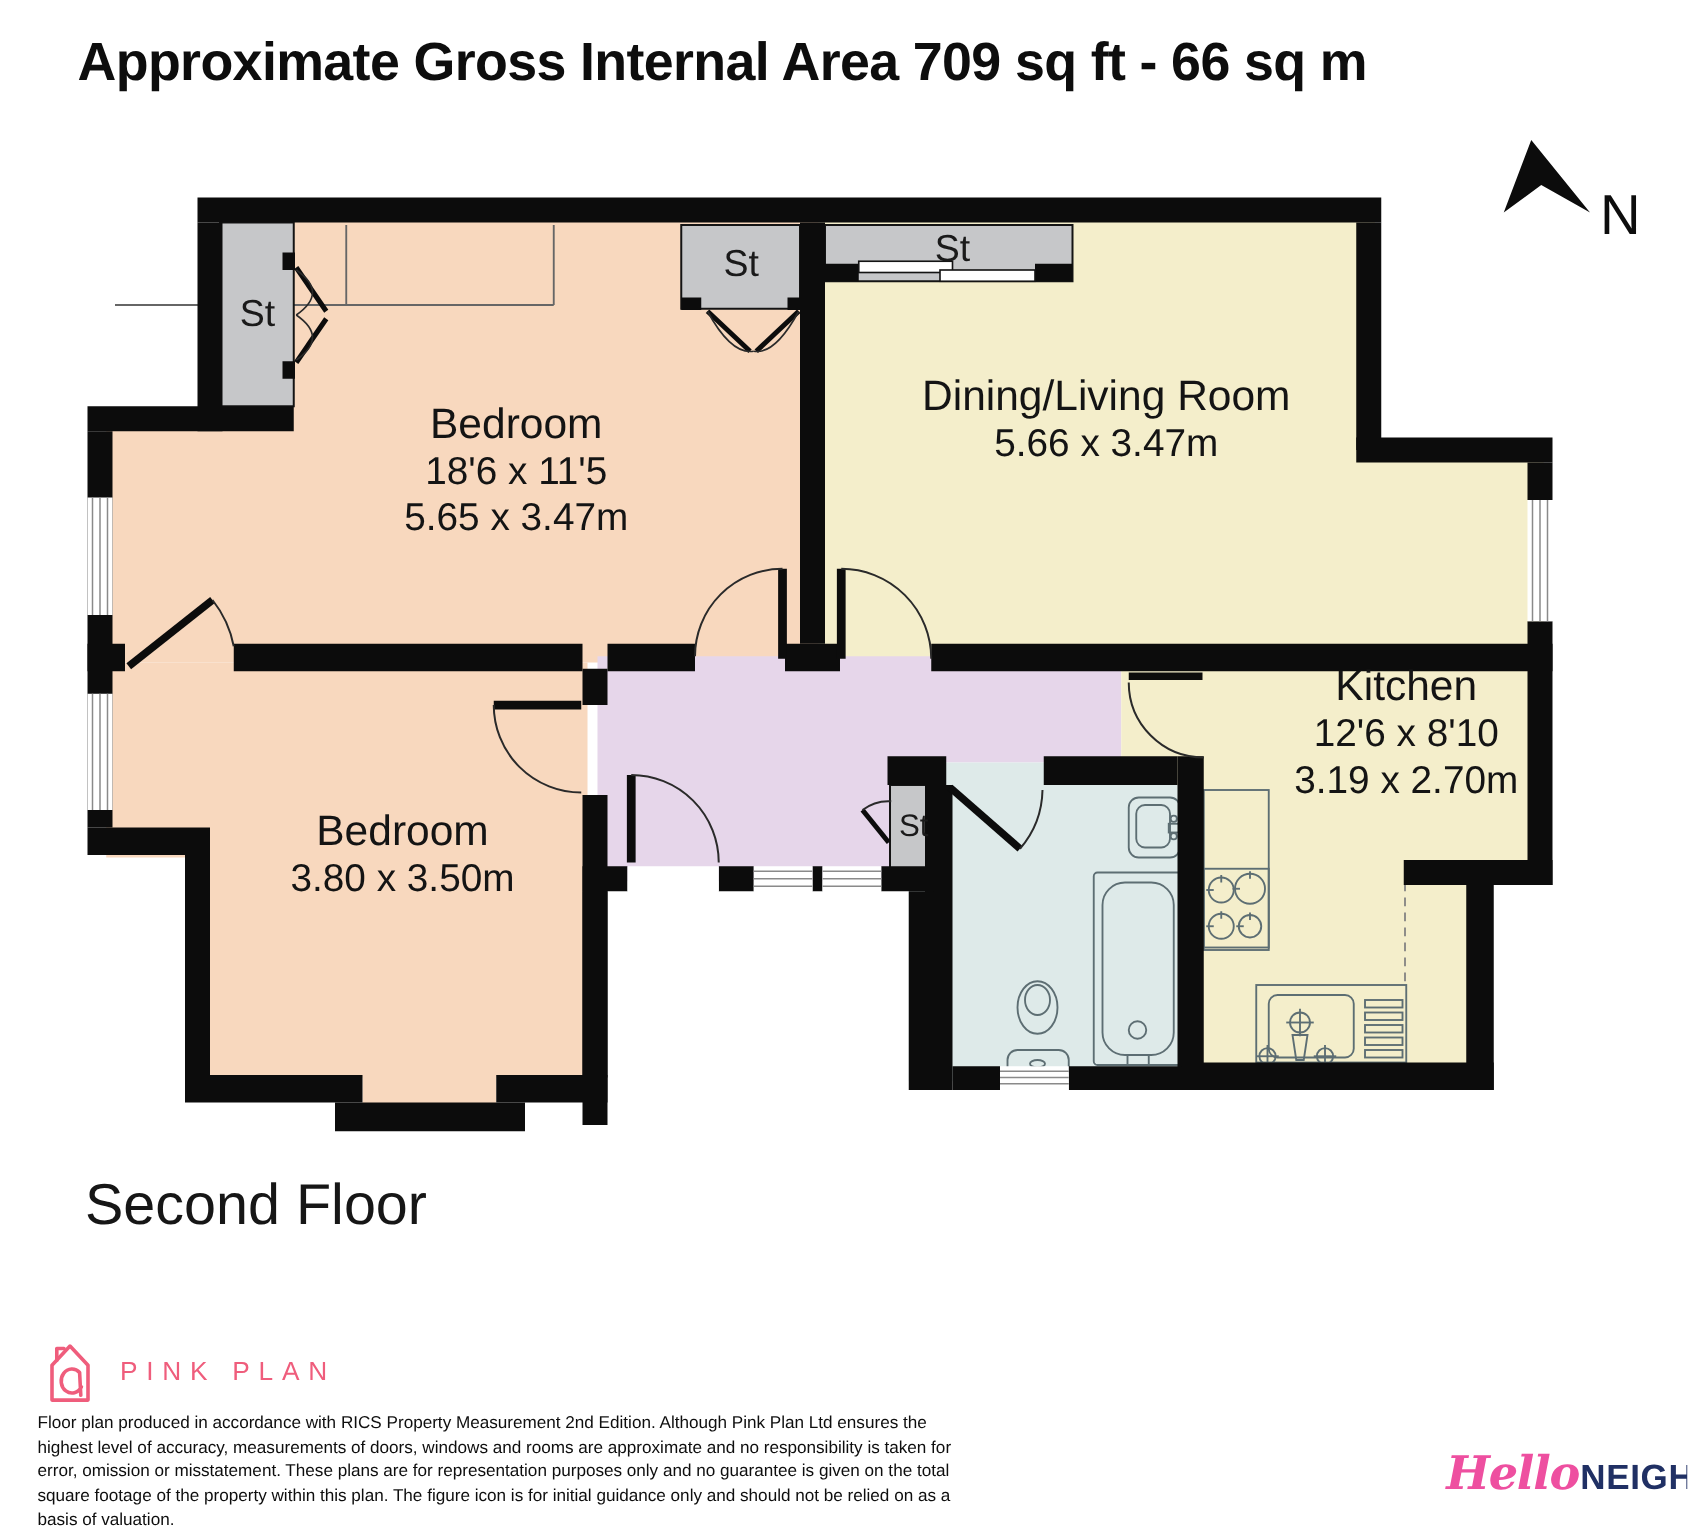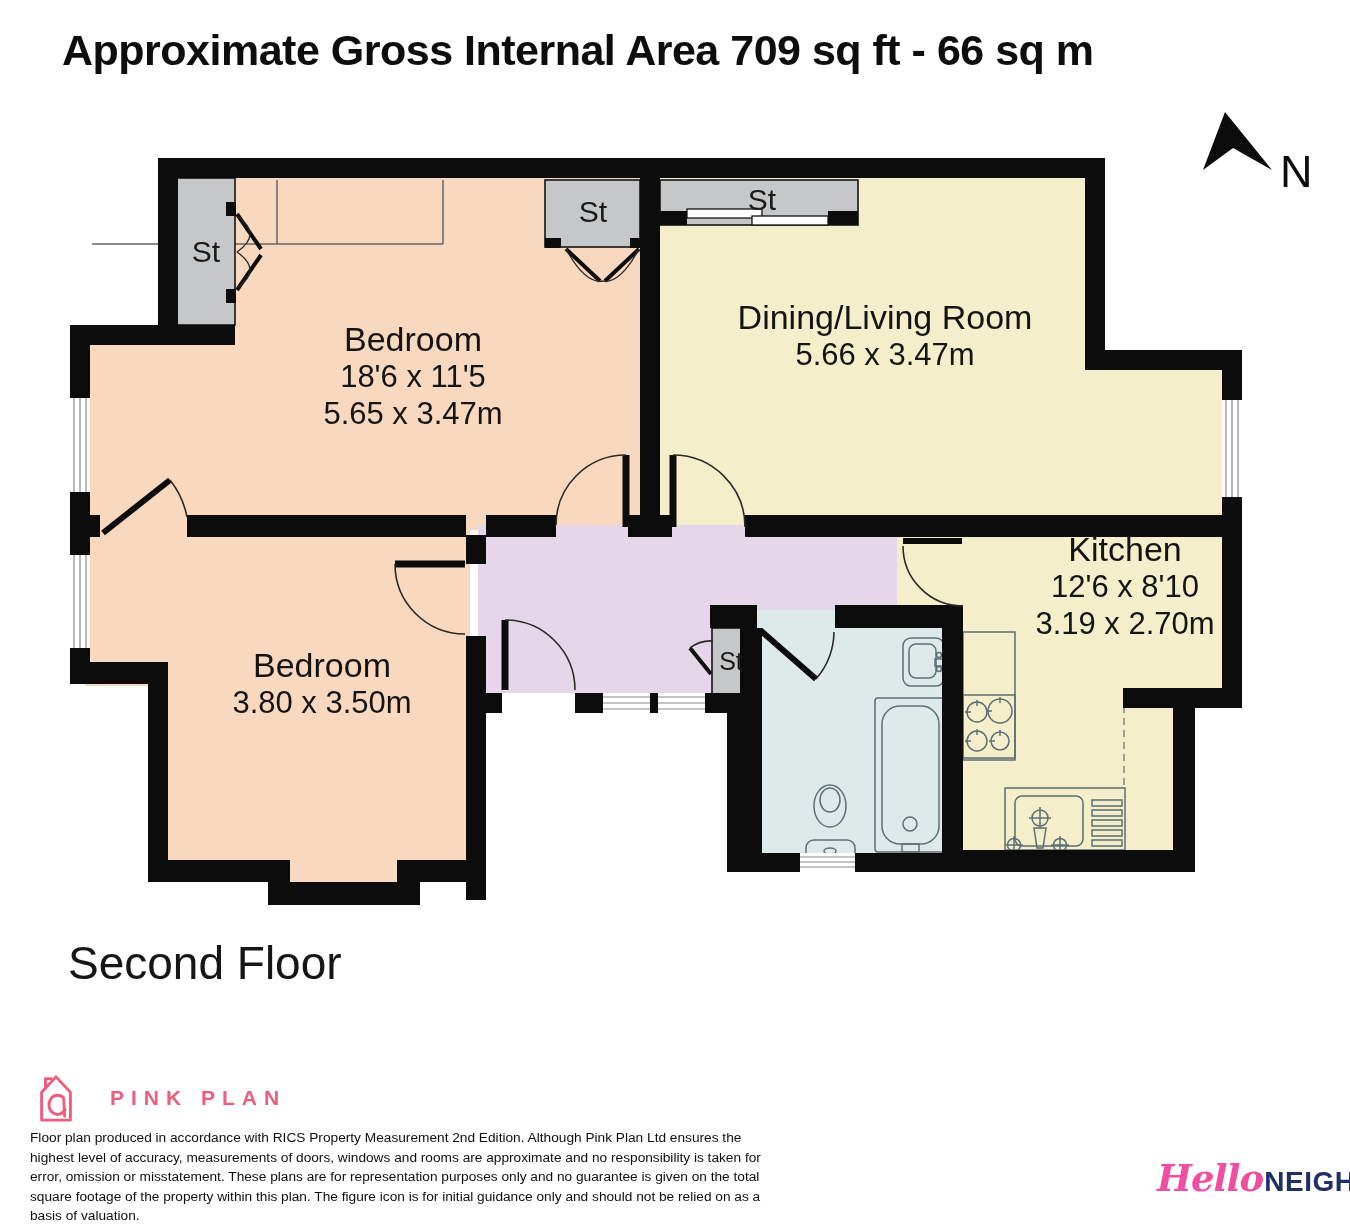--- a/index.html
+++ b/index.html
@@ -9,21 +9,21 @@
   .title{position:absolute;left:62px;top:26px;font-size:43px;font-weight:bold;color:#0d0d0d;
          letter-spacing:-0.5px;white-space:nowrap;}
   .floor-label{position:absolute;left:68px;top:936px;font-size:46px;font-weight:400;color:#161616;text-align:right;}
   .compass-n{position:absolute;left:1280px;top:146px;font-size:45px;color:#0d0d0d;}
   .room-label{position:absolute;transform:translateX(-50%);text-align:center;color:#141414;}
   .room-name{font-size:34px;line-height:38px;white-space:nowrap;}
   .room-dims{font-size:31px;line-height:37px;white-space:nowrap;}
   .st-label{position:absolute;transform:translate(-50%,-50%);font-size:30px;color:#1a1a1a;}
   .st-label.small{font-size:25px;}
   .footer-brand{position:absolute;left:32px;top:1070px;display:flex;align-items:center;}
-  .brand-text{margin-left:30px;font-size:21px;font-weight:700;letter-spacing:7px;}
+  .brand-text{margin-left:16px;font-size:21px;font-weight:400;letter-spacing:7px;}
   .disclaimer{position:absolute;left:30px;top:1128px;width:748px;font-size:13.7px;
               line-height:1.43;color:#0e0e0e;}
   .agency-logo{position:absolute;left:1157px;top:1156px;display:flex;align-items:baseline;}
   .agency-script{font-family:"DejaVu Serif",serif;font-style:italic;font-weight:bold;
                  font-size:37px;letter-spacing:-1px;}
   .agency-caps{font-size:28px;font-weight:800;letter-spacing:0.5px;margin-left:1px;}
 </style>
 </head>
 <body>
 

